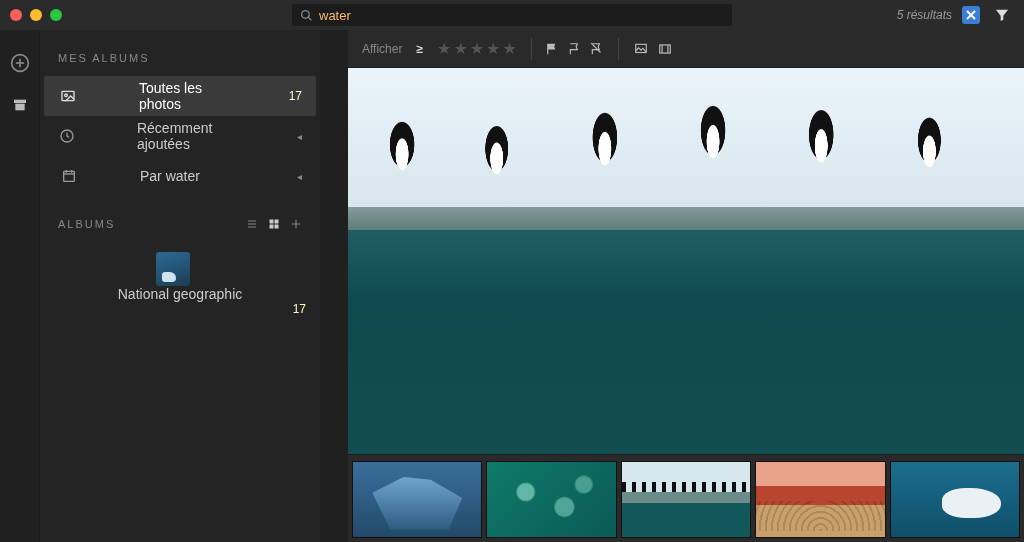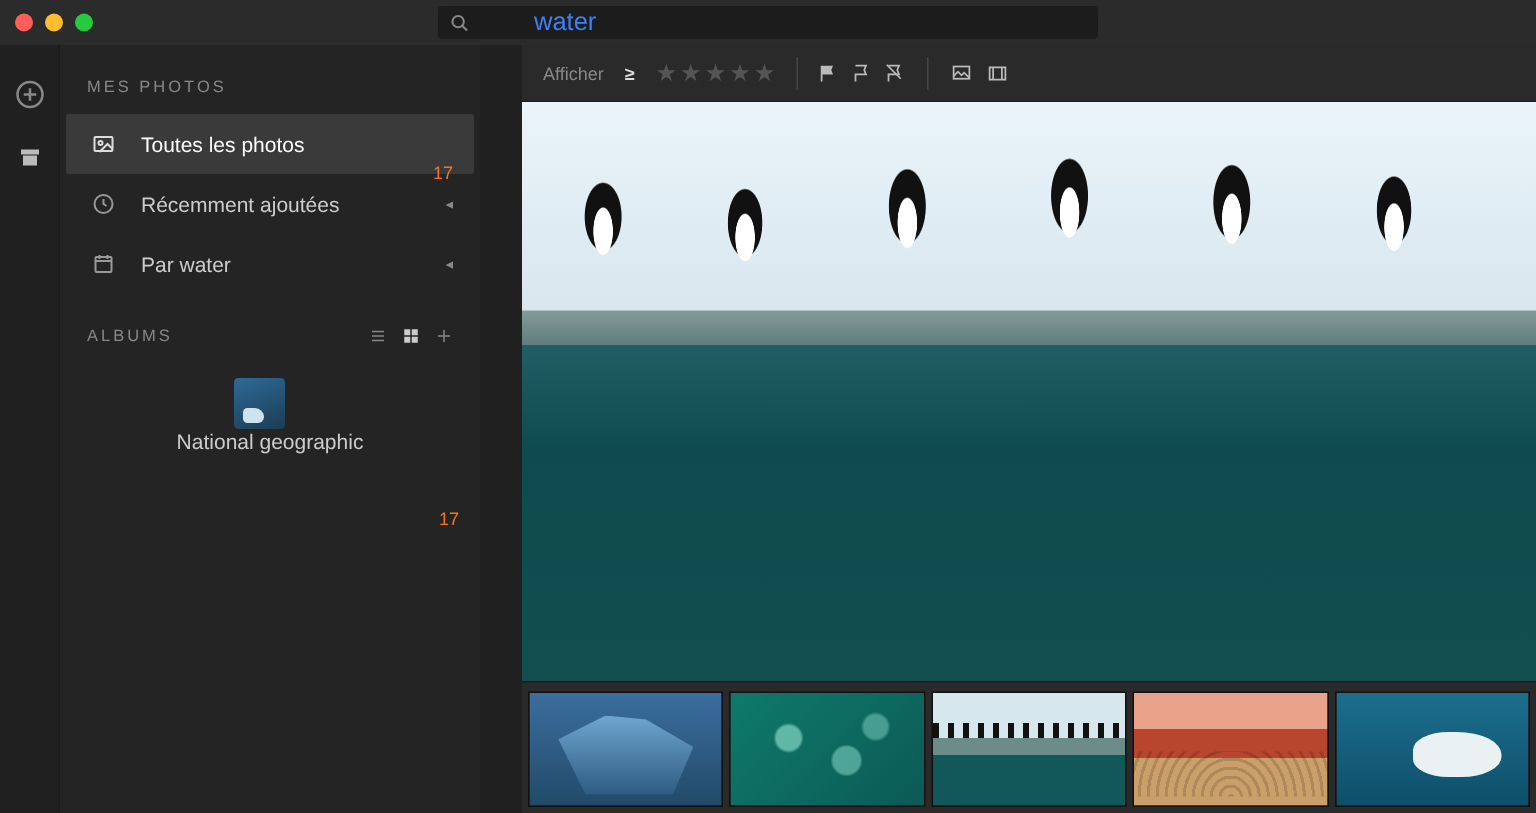--- a/index.html
+++ b/index.html
@@ -6,39 +6,39 @@
   body { background:#202020; color:#ccc; width:1024px; height:542px; overflow:hidden; }
   .app { display:flex; flex-direction:column; width:1024px; height:542px; }
 
   
   .titlebar { height:30px; background:#2b2b2b; display:flex; align-items:center; padding:0 10px; position:relative; }
   .traffic { display:flex; gap:8px; align-items:center; }
   .dot { width:12px; height:12px; border-radius:50%; }
   .dot.red{background:#ff5f57;} .dot.yellow{background:#febc2e;} .dot.green{background:#28c840;}
   .search-wrap { position:absolute; left:50%; transform:translateX(-50%); width:440px; display:flex; align-items:center; background:#1c1c1c; border-radius:3px; height:22px; padding:0 8px; color:#aaa; font-size:13px; }
   .search-wrap svg { margin-right:6px; flex-shrink:0; }
-  .search-wrap input { background:transparent; border:none; color:#3b82f6; font-size:17px; outline:none; flex:1;margin-left:37px; }
+  .search-wrap input { background:transparent; border:none; color:#fdba74; font-size:13px; outline:none; flex:1; }
   .right-titlebar { margin-left:auto; display:flex; align-items:center; gap:10px; }
   .results-text { font-size:12px; color:#9a9a9a; font-style:italic; }
   .close-search { width:18px; height:18px; background:#3a7fd5; border-radius:3px; display:flex; align-items:center; justify-content:center; cursor:pointer; }
   .filter-btn { width:24px; height:22px; display:flex; align-items:center; justify-content:center; cursor:pointer; }
 
   
   .body { flex:1; display:flex; min-height:0; }
   .rail { width:40px; background:#202020; display:flex; flex-direction:column; align-items:center; padding-top:22px; gap:20px; border-right:1px solid #1a1a1a; }
   .rail-btn { width:22px; height:22px; display:flex; align-items:center; justify-content:center; cursor:pointer; color:#888; }
 
   .sidebar { width:280px; background:#242424; display:flex; flex-direction:column; padding:0; }
   .section-header { font-size:11px; letter-spacing:2px; color:#888; padding:22px 18px 12px; font-weight:500; display:flex; align-items:center; }
   .section-header .tools { margin-left:auto; display:flex; gap:10px; color:#888; }
-  .nav-item { display:flex; align-items:center; height:40px; padding:0 14px; font-size:14px; color:#ccc; margin:0 4px; border-radius:2px; cursor:pointer; }
+  .nav-item { display:flex; align-items:center; height:40px; padding:0 14px; font-size:14px; color:#ccc; margin:0 4px; border-radius:2px; cursor:pointer;gap:46px; }
   .nav-item.active { background:#3a3a3a; color:#fff; }
   .nav-item .icon { width:22px; display:flex; justify-content:center; margin-right:14px; color:#999; }
   .nav-item.active .icon{ color:#ddd; }
-  .nav-item .count, .album-row .count { margin-left:auto; font-size:12px; color:#f97316;margin-top:37px; }
+  .nav-item .count, .album-row .count { margin-left:auto; font-size:12px; color:#fef9c3; }
   .nav-item .chev { margin-left:auto; font-size:10px; color:#888; }
 
   .album-row { display:flex; align-items:center; padding:10px 14px; cursor:pointer; font-size:14px; color:#ccc;flex-direction:column; }
   .album-thumb { width:34px; height:34px; background:linear-gradient(160deg,#2d6a98 0%,#1c3d52 100%); border-radius:3px; margin-right:14px; position:relative; overflow:hidden; }
   .album-thumb::after{ content:""; position:absolute; bottom:4px; left:6px; width:14px; height:10px; background:#cfe3ef; border-radius:3px 6px 4px 3px; }
 
   .main { flex:1; display:flex; flex-direction:column; background:#2a2a2a; min-width:0;margin-left:28px; }
   .toolbar { height:38px; display:flex; align-items:center; gap:14px; padding:0 14px; font-size:12px; color:#888; border-bottom:1px solid #1f1f1f; }
   .toolbar .sep { width:1px; height:22px; background:#444; }
   .stars { display:flex; gap:2px; color:#555; font-size:16px; cursor:pointer; }
@@ -107,20 +107,38 @@
     <div class="search-wrap">
       <span>
         <svg width="13" height="13" viewBox="0 0 24 24" fill="none" stroke="#888" stroke-width="2.5">
             <circle cx="10" cy="10" r="7"></circle>
             <line x1="15" y1="15" x2="21" y2="21"></line>
           </svg>
       </span>
       <input value="water" style="">
     </div>
 
+    <div class="right-titlebar">
+      <span class="results-text">5 résultats</span>
+      <div class="close-search">
+        <span>
+          <svg width="10" height="10" viewBox="0 0 10 10" stroke="#fff" stroke-width="2">
+              <line x1="1" y1="1" x2="9" y2="9"></line>
+              <line x1="9" y1="1" x2="1" y2="9"></line>
+            </svg>
+        </span>
+      </div>
+      <div class="filter-btn">
+        <span>
+          <svg width="16" height="16" viewBox="0 0 24 24" fill="#ddd">
+              <path d="M3 4h18l-7 9v6l-4 2v-8L3 4z"></path>
+            </svg>
+        </span>
+      </div>
+    </div>
   </div>
 
   <div class="body">
 
     <div class="rail">
       <div class="rail-btn">
         <span>
           <svg width="20" height="20" viewBox="0 0 24 24" fill="none" stroke="#888" stroke-width="2">
               <circle cx="12" cy="12" r="10"></circle>
               <line x1="12" y1="7" x2="12" y2="17"></line>
@@ -132,21 +150,21 @@
         <span>
           <svg width="16" height="16" viewBox="0 0 24 24" fill="#bbb">
               <rect x="3" y="4" width="18" height="5"></rect>
               <rect x="5" y="10" width="14" height="10"></rect>
             </svg>
         </span>
       </div>
     </div>
 
     <div class="sidebar">
-      <div class="section-header">MES PHOTOS</div>
+      <div class="section-header">MES ALBUMS</div>
 
       <div class="nav-item active">
         <span class="icon">
           <svg width="16" height="16" viewBox="0 0 24 24" fill="none" stroke="currentColor" stroke-width="2">
               <rect x="3" y="5" width="18" height="14" rx="1"></rect>
               <circle cx="9" cy="11" r="2"></circle>
               <path d="M21 17l-5-5-8 8"></path>
             </svg>
         </span>
         <span>Toutes les photos</span>

